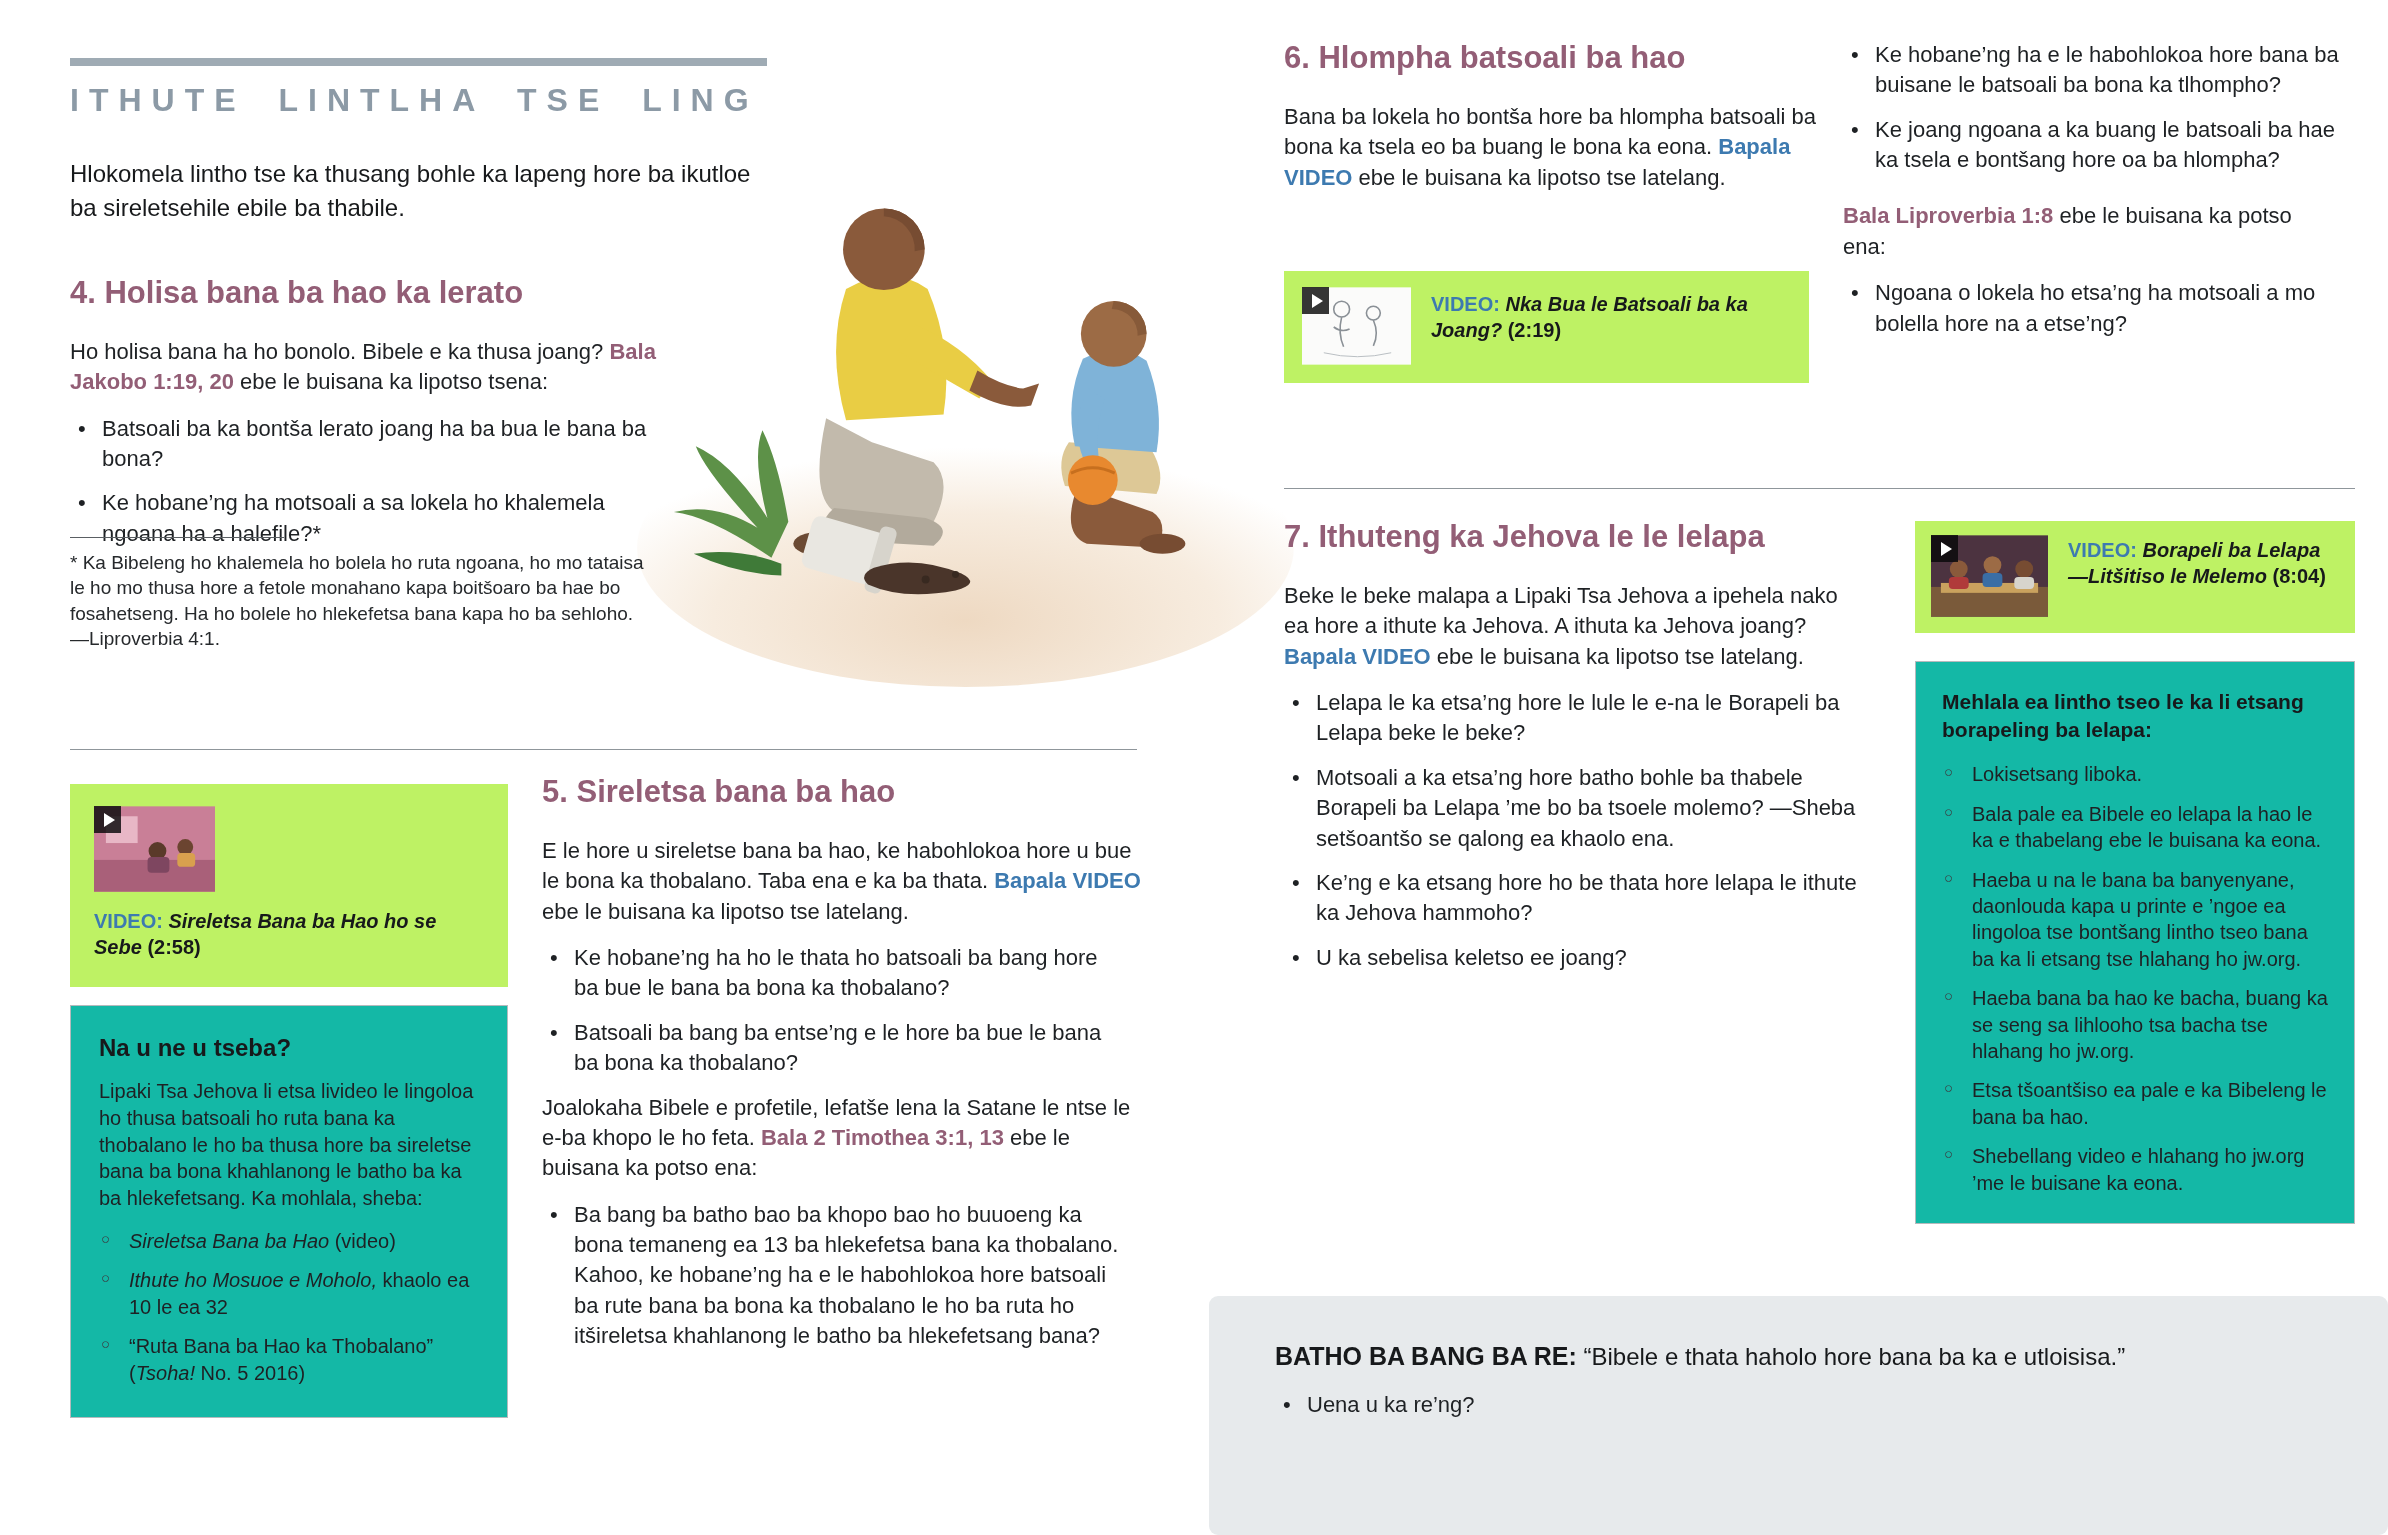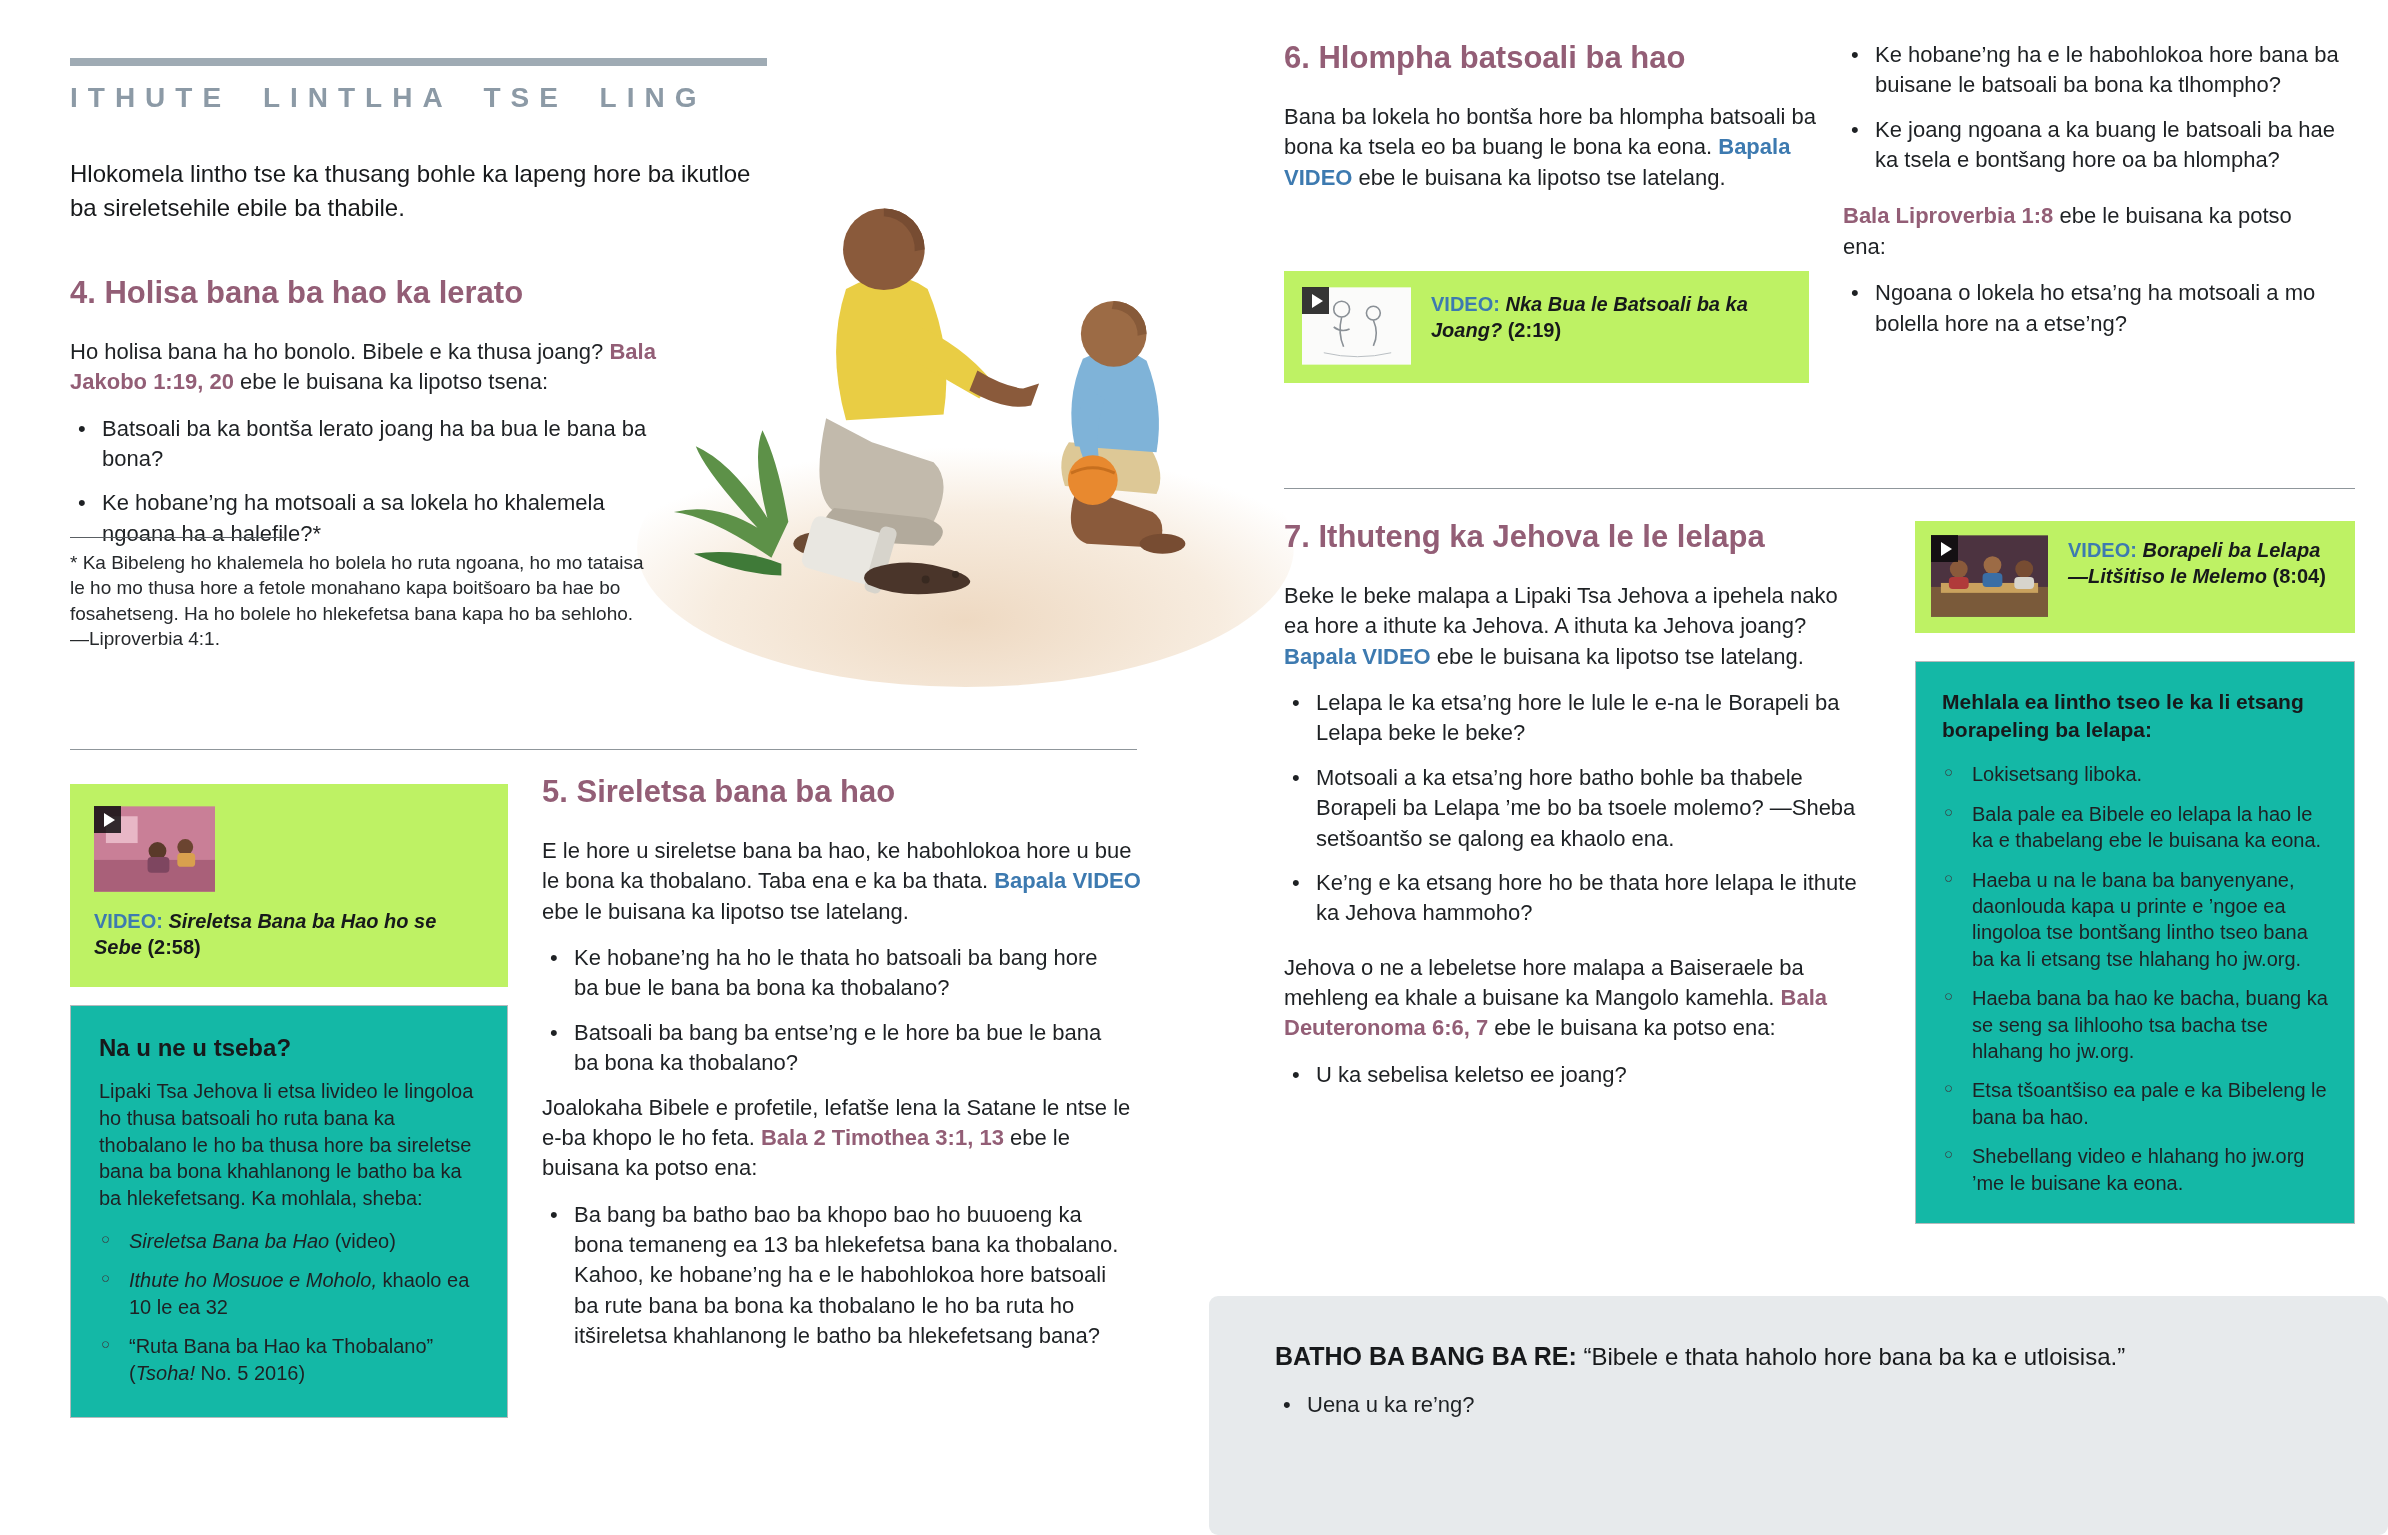--- a/index.html
+++ b/index.html
@@ -4,21 +4,21 @@
 <style>
   * { margin:0; padding:0; box-sizing:border-box; }
   html,body { background:#ffffff; }
   body { font-family:"Liberation Sans", sans-serif; color:#1e2124; }
   .spread { position:relative; width:2388px; height:1535px; background:#fff; overflow:hidden; }
   .abs { position:absolute; }
 
   
   .kicker-wrap { left:70px; top:58px; width:697px; }
   .kicker-bar { height:8px; background:#9fabb4; }
-  .kicker { margin-top:16px; font-size:28px; font-weight:bold; letter-spacing:10px; word-spacing:14px; color:#8c9aa6; white-space:nowrap; }
+  .kicker { margin-top:16px; font-size:32px; font-weight:bold; letter-spacing:10px; word-spacing:14px; color:#8c9aa6; white-space:nowrap; }
 
   .intro { left:70px; top:157px; width:697px; font-size:24px; line-height:1.4; color:#17191b; }
 
   .sec-title { font-size:31px; font-weight:bold; color:#935e76; margin-bottom:26px; }
   .body { font-size:22px; line-height:1.38; color:#1e2124; }
   p.body { margin-bottom:16px; }
   .link-m { color:#935e76; font-weight:bold; }
   .link-b { color:#3d7ab0; font-weight:bold; }
 
   ul.dots { list-style:none; margin-top:4px; }
@@ -246,21 +246,20 @@
   <div class="abs divider divider-right"></div>
 
   <section class="abs sec7">
     <h2 class="sec-title">7. Ithuteng ka Jehova le le lelapa</h2>
     <p class="body"><span>Beke le beke malapa a Lipaki Tsa Jehova a ipehela nako ea hore a ithute ka Jehova. A ithuta ka Jehova joang? </span><span class="link-b">Bapala VIDEO</span><span> ebe le buisana ka lipotso tse latelang.</span></p>
     <ul class="dots">
       <li>Lelapa le ka etsa’ng hore le lule le e-na le Borapeli ba Lelapa beke le beke?</li>
       <li>Motsoali a ka etsa’ng hore batho bohle ba thabele Borapeli ba Lelapa ’me bo ba tsoele molemo? —Sheba setšoantšo se qalong ea khaolo ena.</li>
       <li>Ke’ng e ka etsang hore ho be thata hore lelapa le ithute ka Jehova hammoho?</li>
     </ul>
-    <p class="body p2"><span>Jehova o ne a lebeletse hore malapa a Baiseraele ba mehleng ea khale a buisane ka Mangolo kamehla. </span><span class="link-m">Bala Deuteronoma 6:6, 7</span><span> ebe le buisana ka potso ena:</span></p>
     <ul class="dots single">
       <li>U ka sebelisa keletso ee joang?</li>
     </ul>
   </section>
 
   <aside class="abs video-box vb-row vb3">
     <div class="vb-thumb">
       <svg viewBox="0 0 118 82" width="117" height="82">
         <rect width="118" height="82" fill="#4c3340"></rect>
         <rect x="0" y="52" width="118" height="30" fill="#7a5a3a"></rect>

